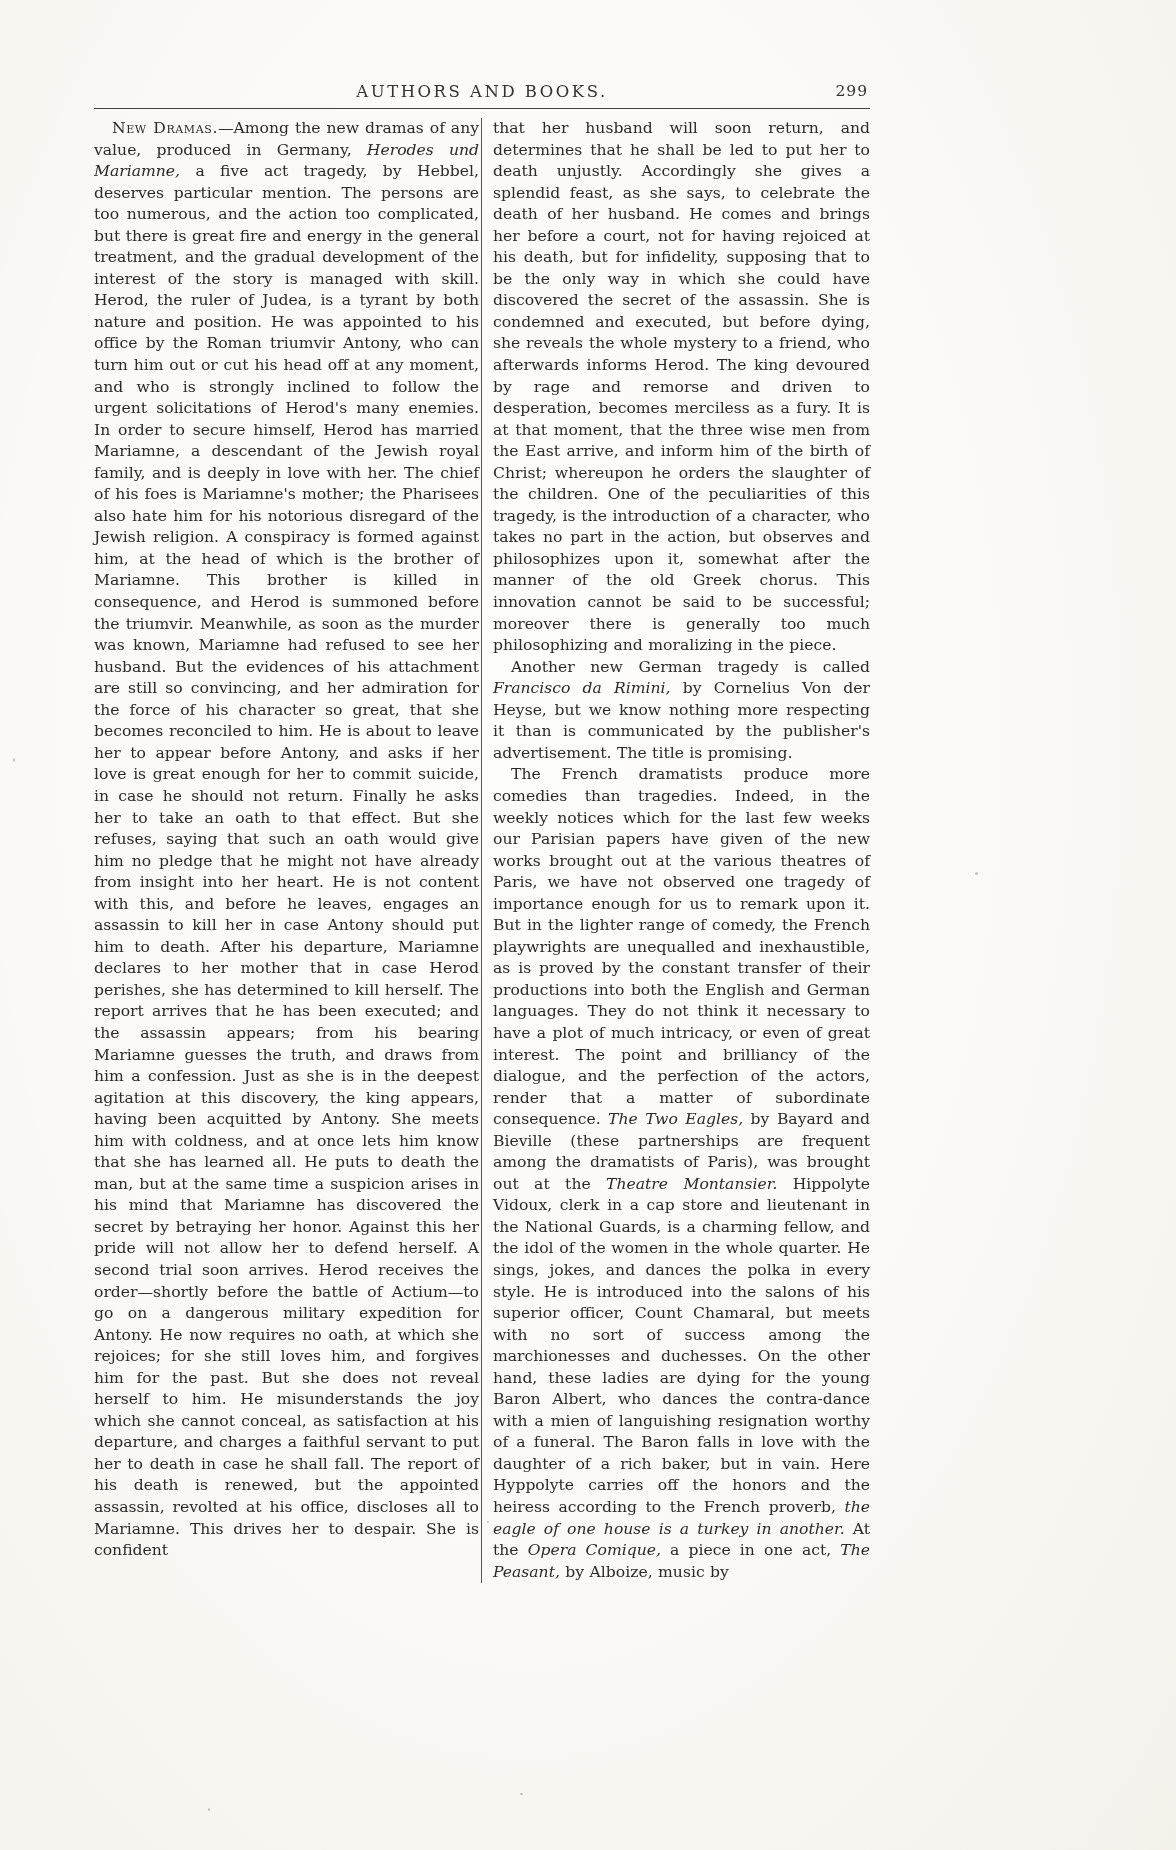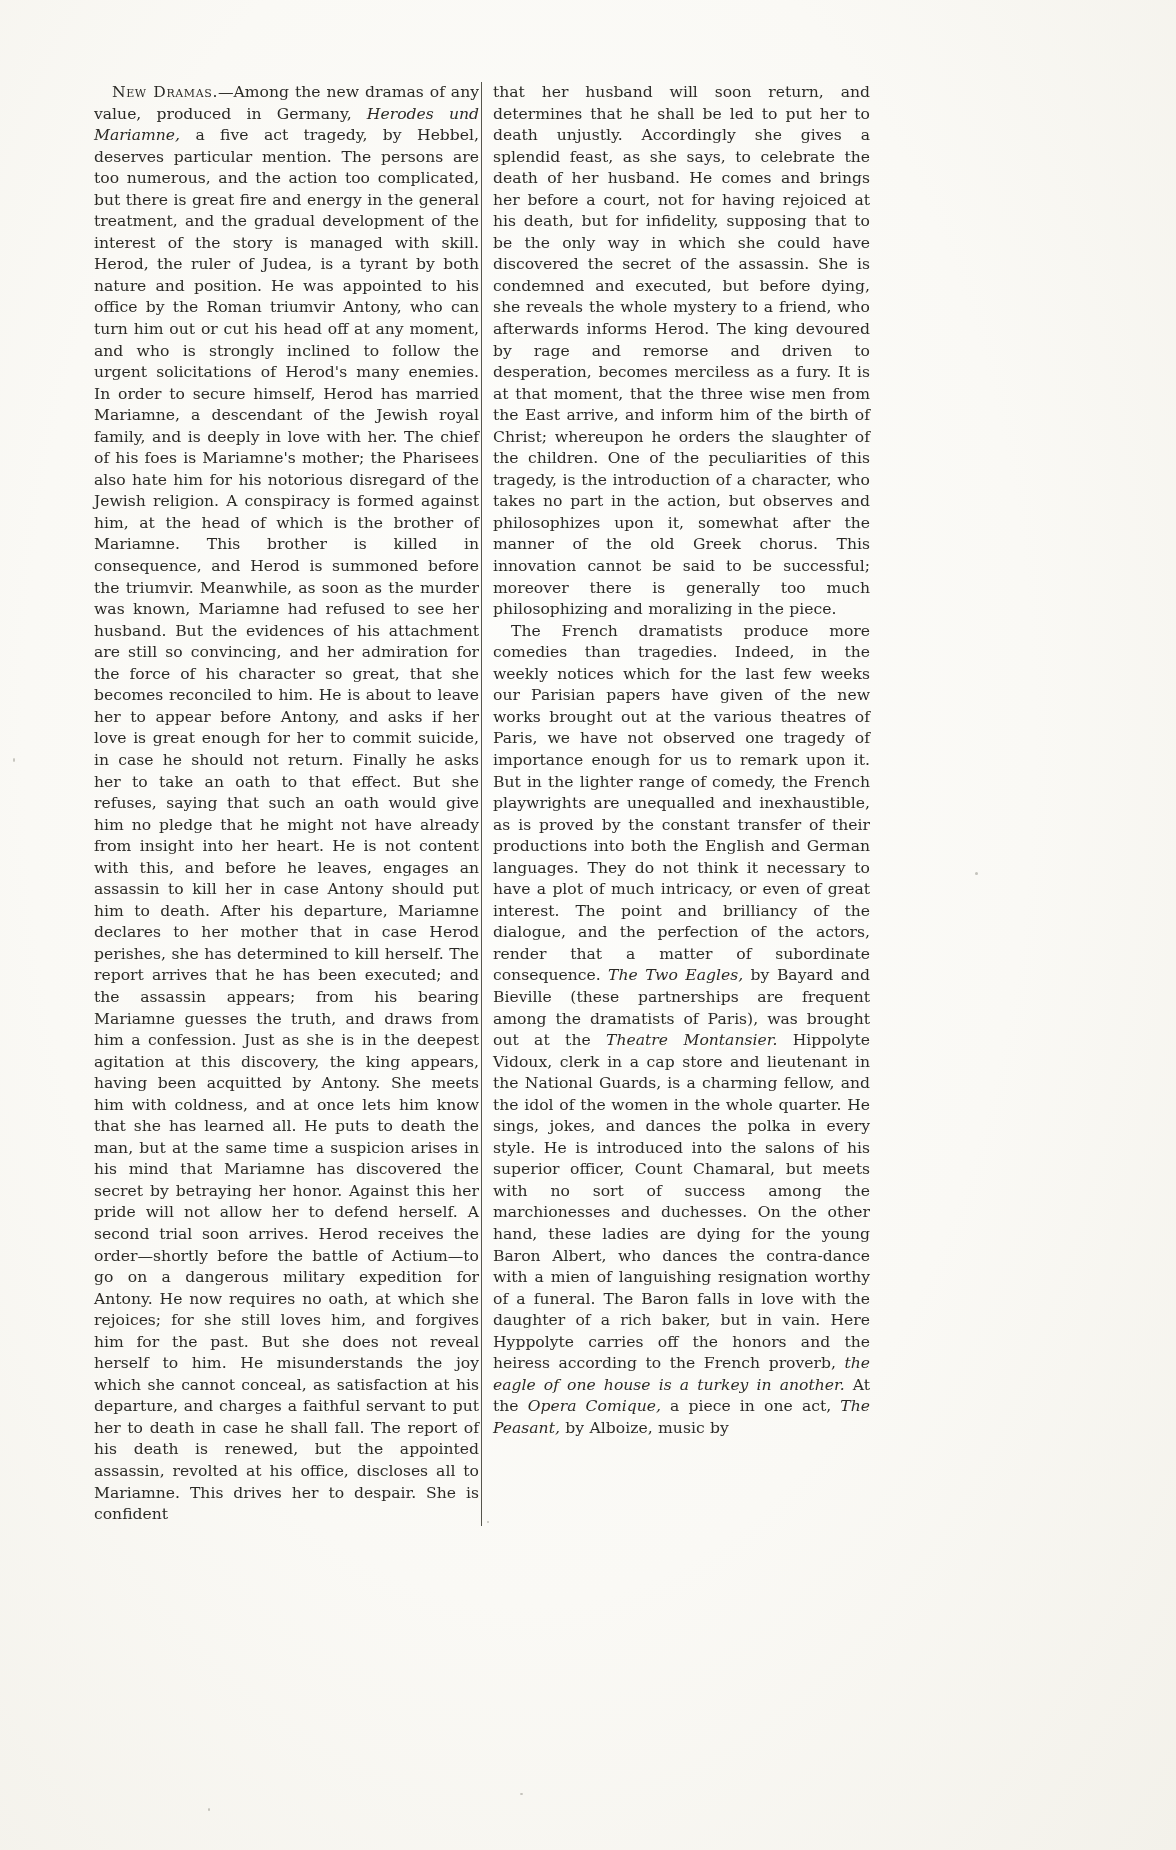--- a/index.html
+++ b/index.html
@@ -79,27 +79,32 @@
     border-radius: 50%;
     opacity: 0.5;
   }
 </style>
 </head>
 <body>
 
 <div class="page">
   <div class="content">
 
+    <div class="running-head">
+      <div class="running-title">AUTHORS AND BOOKS.</div>
+      <div class="folio">299</div>
+    </div>
 
     <div class="cols">
       <div class="col col-left">
           <p class="para indent"><span class="sc">New Dramas.</span><span>—Among the new dramas of any value, produced in Germany, </span><span class="it">Herodes und Mariamne,</span><span> a five act tragedy, by Hebbel, deserves particular mention. The persons are too numerous, and the action too complicated, but there is great fire and energy in the general treatment, and the gradual development of the interest of the story is managed with skill. Herod, the ruler of Judea, is a tyrant by both nature and position. He was appointed to his office by the Roman triumvir Antony, who can turn him out or cut his head off at any moment, and who is strongly inclined to follow the urgent solicitations of Herod's many enemies. In order to secure himself, Herod has married Mariamne, a descendant of the Jewish royal family, and is deeply in love with her. The chief of his foes is Mariamne's mother; the Pharisees also hate him for his notorious disregard of the Jewish religion. A conspiracy is formed against him, at the head of which is the brother of Mariamne. This brother is killed in consequence, and Herod is summoned before the triumvir. Meanwhile, as soon as the murder was known, Mariamne had refused to see her husband. But the evidences of his attachment are still so convincing, and her admiration for the force of his character so great, that she becomes reconciled to him. He is about to leave her to appear before Antony, and asks if her love is great enough for her to commit suicide, in case he should not return. Finally he asks her to take an oath to that effect. But she refuses, saying that such an oath would give him no pledge that he might not have already from insight into her heart. He is not content with this, and before he leaves, engages an assassin to kill her in case Antony should put him to death. After his departure, Mariamne declares to her mother that in case Herod perishes, she has determined to kill herself. The report arrives that he has been executed; and the assassin appears; from his bearing Mariamne guesses the truth, and draws from him a confession. Just as she is in the deepest agitation at this discovery, the king appears, having been acquitted by Antony. She meets him with coldness, and at once lets him know that she has learned all. He puts to death the man, but at the same time a suspicion arises in his mind that Mariamne has discovered the secret by betraying her honor. Against this her pride will not allow her to defend herself. A second trial soon arrives. Herod receives the order—shortly before the battle of Actium—to go on a dangerous military expedition for Antony. He now requires no oath, at which she rejoices; for she still loves him, and forgives him for the past. But she does not reveal herself to him. He misunderstands the joy which she cannot conceal, as satisfaction at his departure, and charges a faithful servant to put her to death in case he shall fall. The report of his death is renewed, but the appointed assassin, revolted at his office, discloses all to Mariamne. This drives her to despair. She is confident</span></p>
         </div>
       <div class="col col-right">
           <p class="para"><span>that her husband will soon return, and determines that he shall be led to put her to death unjustly. Accordingly she gives a splendid feast, as she says, to celebrate the death of her husband. He comes and brings her before a court, not for having rejoiced at his death, but for infidelity, supposing that to be the only way in which she could have discovered the secret of the assassin. She is condemned and executed, but before dying, she reveals the whole mystery to a friend, who afterwards informs Herod. The king devoured by rage and remorse and driven to desperation, becomes merciless as a fury. It is at that moment, that the three wise men from the East arrive, and inform him of the birth of Christ; whereupon he orders the slaughter of the children. One of the peculiarities of this tragedy, is the introduction of a character, who takes no part in the action, but observes and philosophizes upon it, somewhat after the manner of the old Greek chorus. This innovation cannot be said to be successful; moreover there is generally too much philosophizing and moralizing in the piece.</span></p>
+          <p class="para indent"><span>Another new German tragedy is called </span><span class="it">Francisco da Rimini,</span><span> by Cornelius Von der Heyse, but we know nothing more respecting it than is communicated by the publisher's advertisement. The title is promising.</span></p>
           <p class="para indent"><span>The French dramatists produce more comedies than tragedies. Indeed, in the weekly notices which for the last few weeks our Parisian papers have given of the new works brought out at the various theatres of Paris, we have not observed one tragedy of importance enough for us to remark upon it. But in the lighter range of comedy, the French playwrights are unequalled and inexhaustible, as is proved by the constant transfer of their productions into both the English and German languages. They do not think it necessary to have a plot of much intricacy, or even of great interest. The point and brilliancy of the dialogue, and the perfection of the actors, render that a matter of subordinate consequence. </span><span class="it">The Two Eagles,</span><span> by Bayard and Bieville (these partnerships are frequent among the dramatists of Paris), was brought out at the </span><span class="it">Theatre Montansier.</span><span> Hippolyte Vidoux, clerk in a cap store and lieutenant in the National Guards, is a charming fellow, and the idol of the women in the whole quarter. He sings, jokes, and dances the polka in every style. He is introduced into the salons of his superior officer, Count Chamaral, but meets with no sort of success among the marchionesses and duchesses. On the other hand, these ladies are dying for the young Baron Albert, who dances the contra-dance with a mien of languishing resignation worthy of a funeral. The Baron falls in love with the daughter of a rich baker, but in vain. Here Hyppolyte carries off the honors and the heiress according to the French proverb, </span><span class="it">the eagle of one house is a turkey in another.</span><span> At the </span><span class="it">Opera Comique,</span><span> a piece in one act, </span><span class="it">The Peasant,</span><span> by Alboize, music by</span></p>
         </div>
     </div>
 
   </div>
 
   <div class="speck" style="left:975px; top:872px; width:3px; height:3px;"></div>
   <div class="speck" style="left:13px;  top:758px; width:2px; height:4px;"></div>
   <div class="speck" style="left:520px; top:1793px; width:3px; height:2px;"></div>
   <div class="speck" style="left:208px; top:1808px; width:2px; height:3px;"></div>

